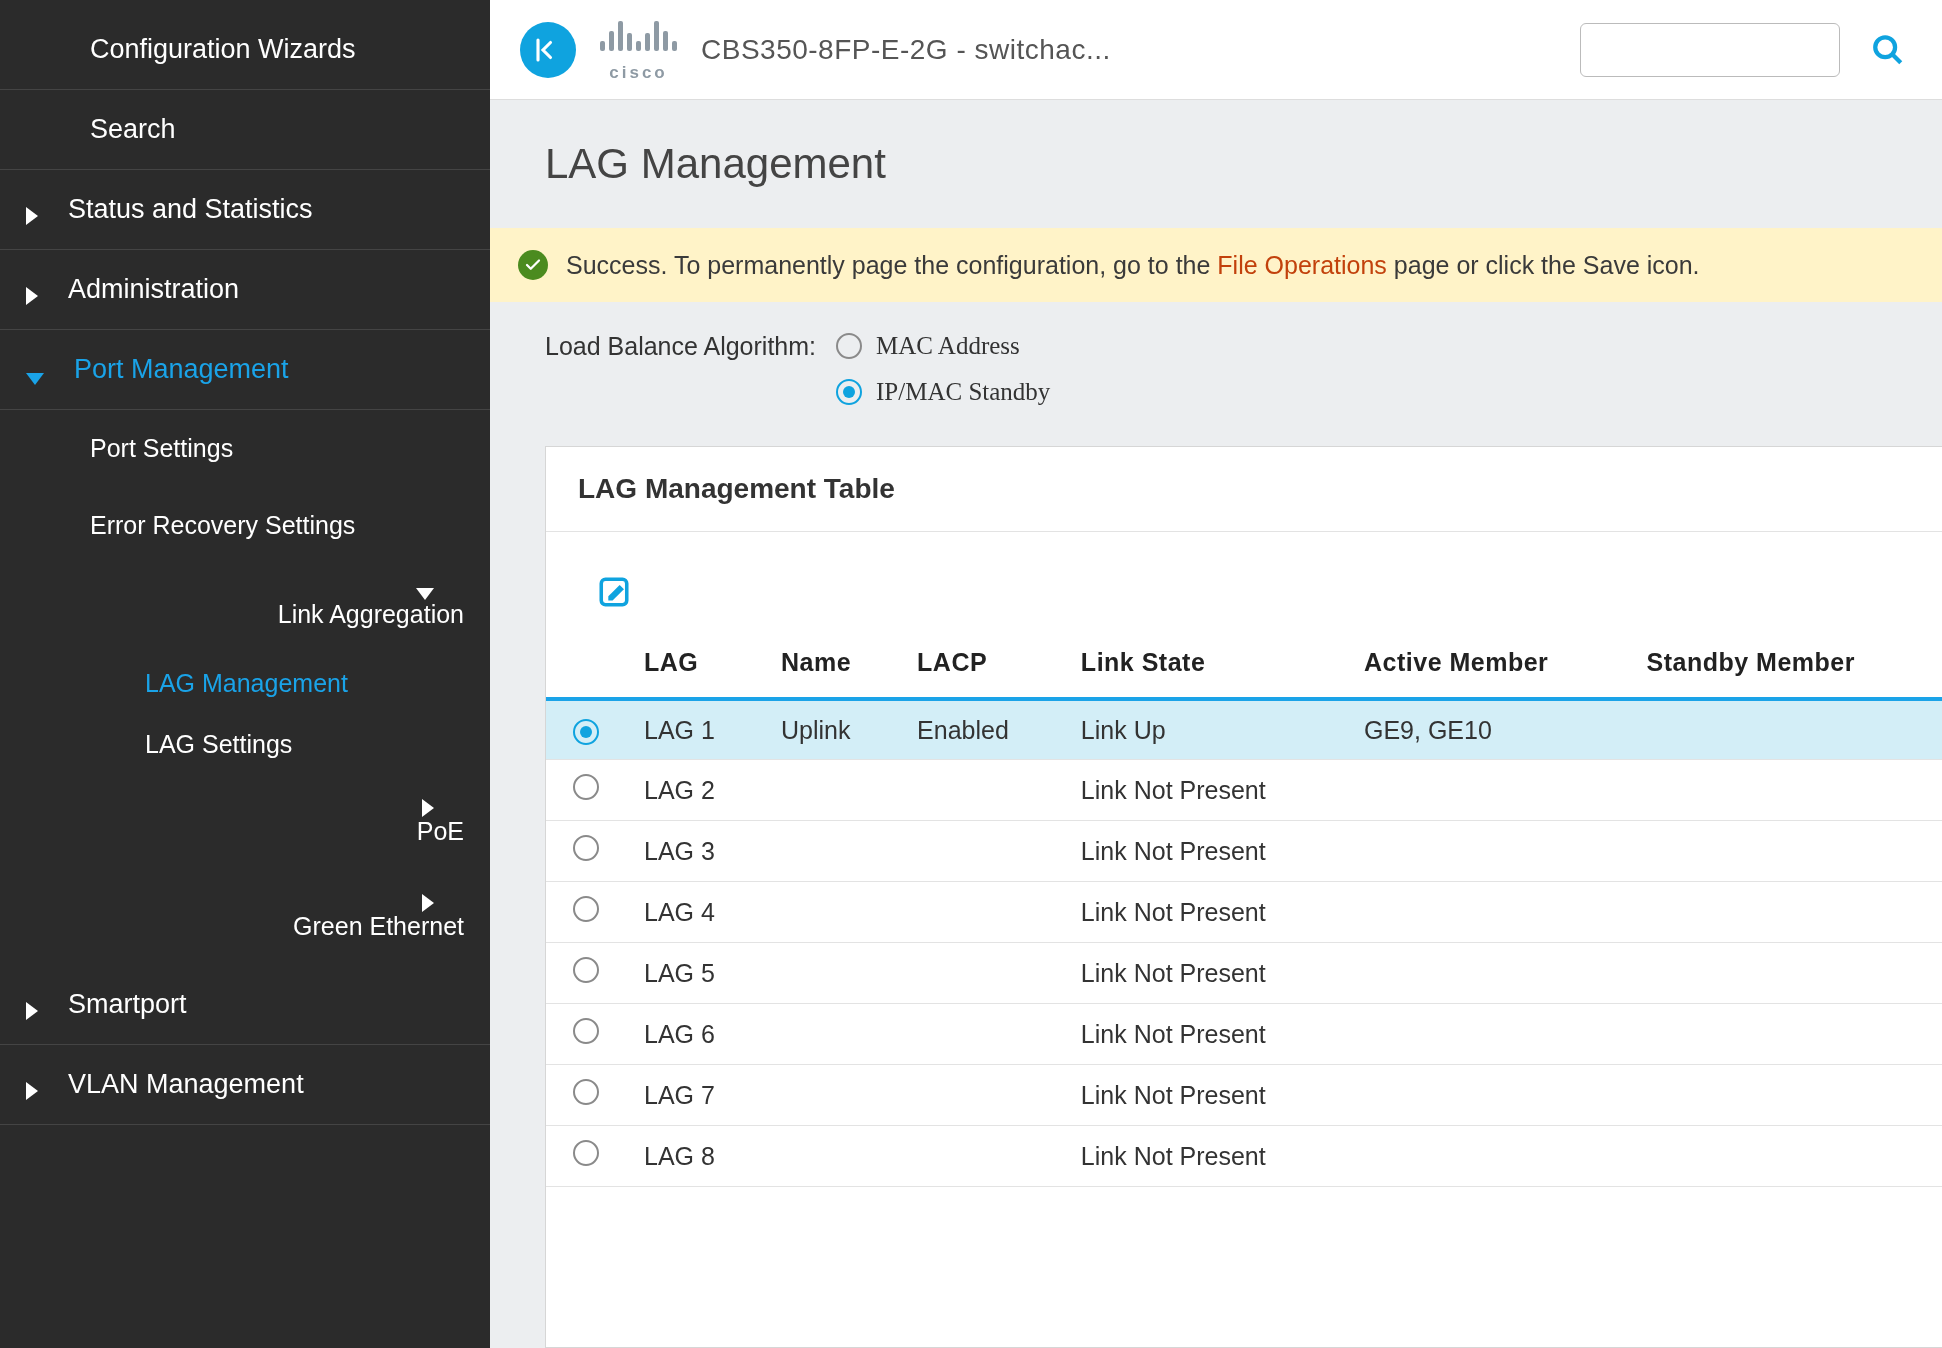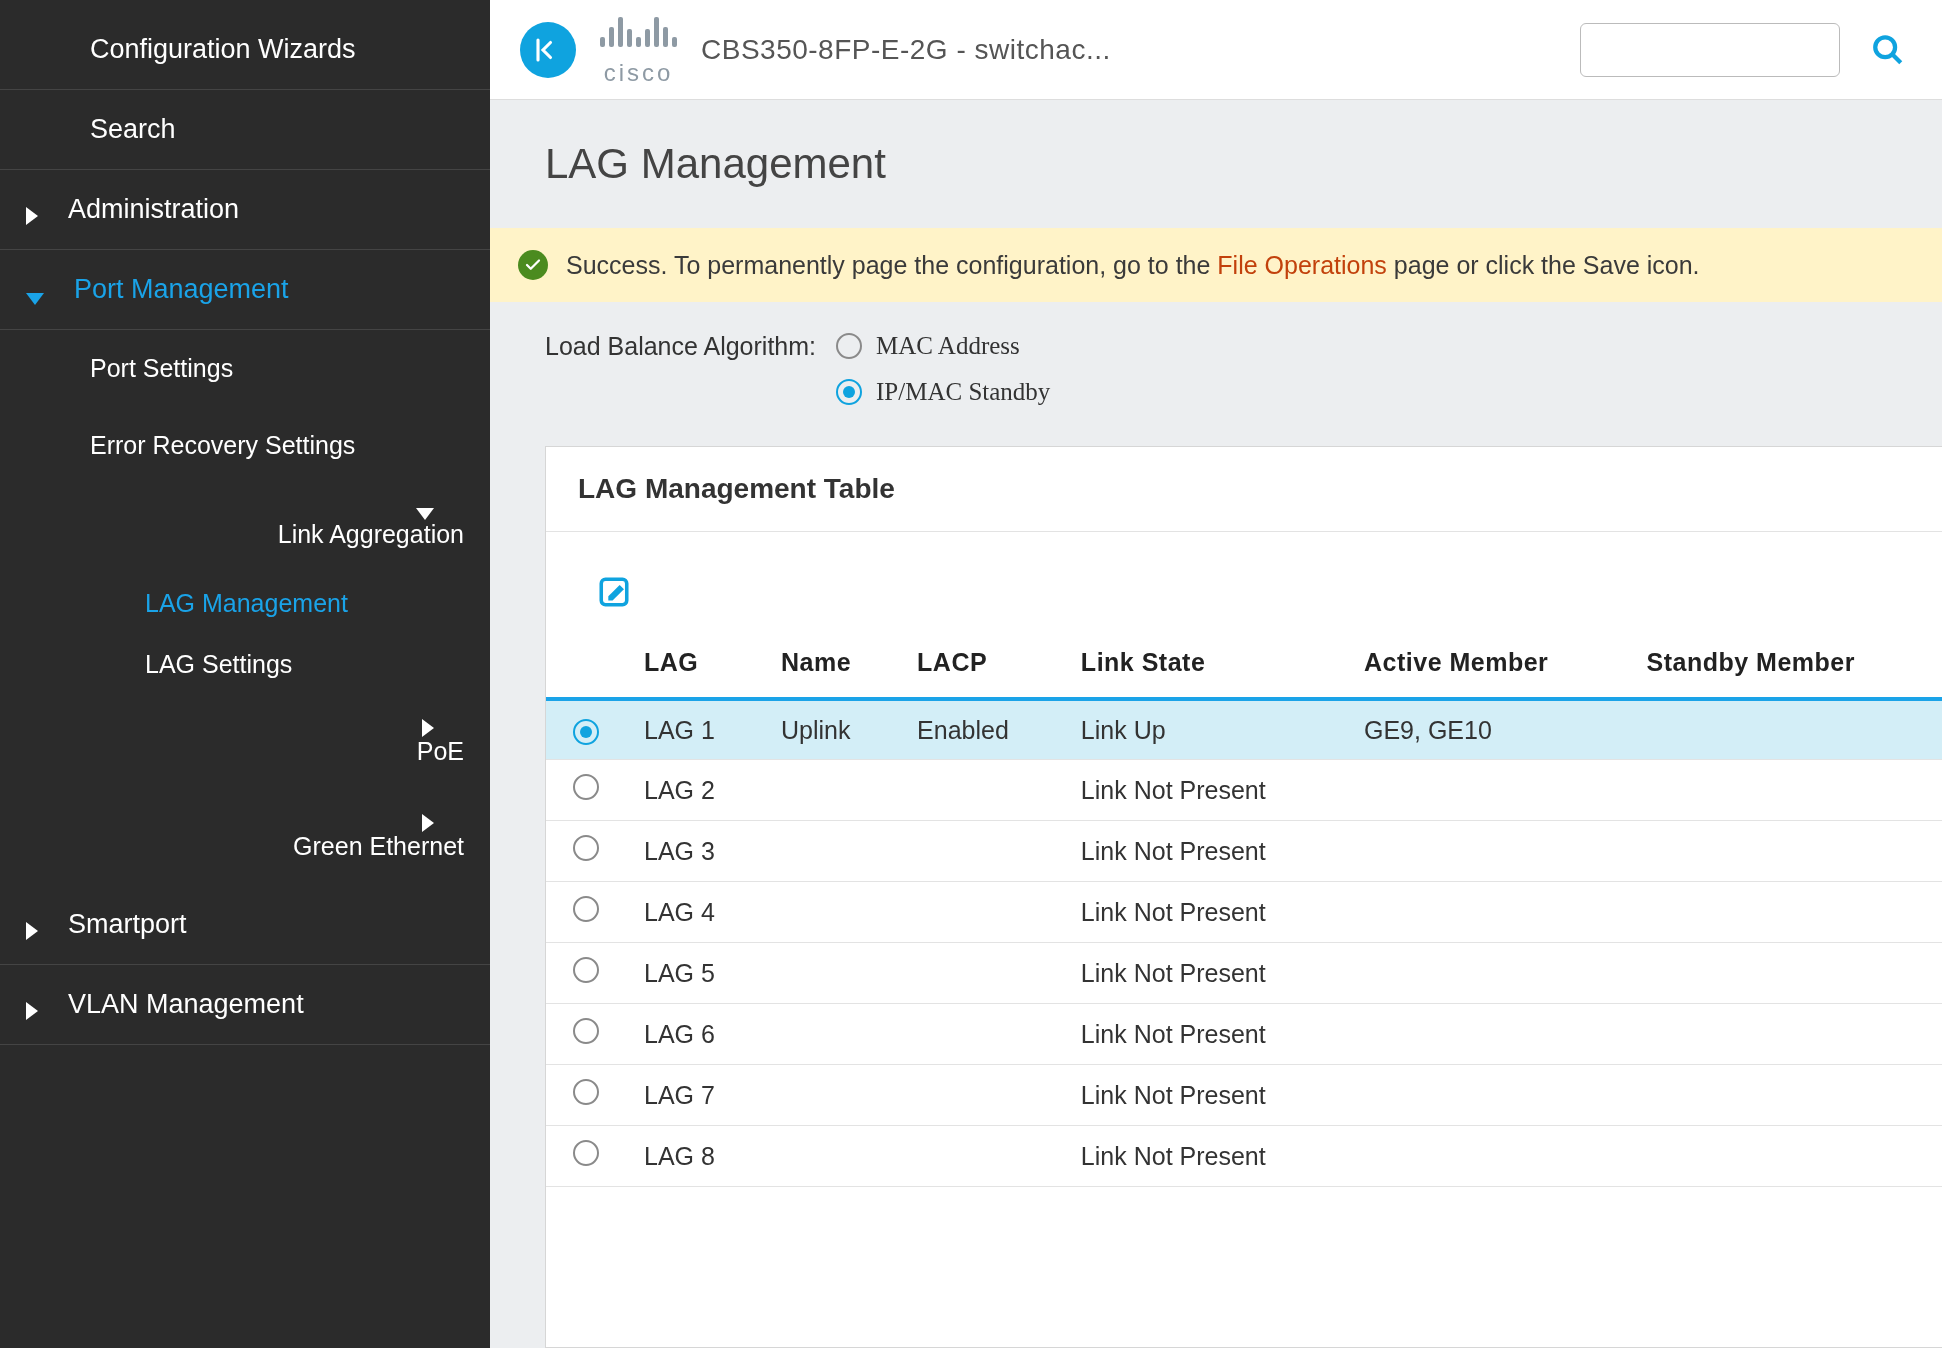--- a/index.html
+++ b/index.html
@@ -53,21 +53,21 @@
     border-bottom: 1px solid #ddd;
   }
   .logo-circle {
     width: 56px; height: 56px; border-radius: 50%;
     background: #0fa3df; display:flex; align-items:center; justify-content:center;
   }
   .logo-circle svg { width: 30px; height: 30px; fill: #fff; }
   .cisco-logo { display:flex; flex-direction:column; align-items:center; color:#8e9aa4; }
   .cisco-bars { display:flex; align-items:flex-end; gap:4px; height:34px; }
   .cisco-bars span { width:5px; background:#8e9aa4; border-radius:2px; }
-  .cisco-word { font-size:24px; letter-spacing:3px; font-weight:400; margin-top:12px; }
+  .cisco-word { font-size:17px; letter-spacing:3px; font-weight:700; margin-top:12px; }
   .device-name { font-size:28px; color:#555; letter-spacing:0.5px; white-space:nowrap; overflow:hidden; text-overflow:ellipsis; max-width:520px; }
   .topbar .spacer { flex:1; }
   .search-box { width:260px; height:54px; border:1px solid #bbb; border-radius:6px; background:#fff; }
   .search-btn { width:48px; height:48px; display:flex; align-items:center; justify-content:center; cursor:pointer; }
   .search-btn svg { width:34px; height:34px; stroke:#0fa3df; fill:none; stroke-width:3; }
 
   .page-title {
     padding: 40px 40px 40px 55px;
     font-size: 42px;
     font-weight: 400;
@@ -153,20 +153,24 @@
 </style>
 </head>
 <body>
 
 <nav class="sidebar" id="sidebar">
     <div class="item no-caret">
       <span>Configuration Wizards</span>
     </div>
     <div class="item no-caret">
       <span>Search</span>
+    </div>
+    <div class="item">
+      <span class="caret right"></span>
+      <span>Status and Statistics</span>
     </div>
     <div class="item">
       <span class="caret right"></span>
       <span>Administration</span>
     </div>
     <div class="item active">
       <span class="caret down"></span>
       <span>Port Management</span>
     </div>
     <div class="item sub1">

